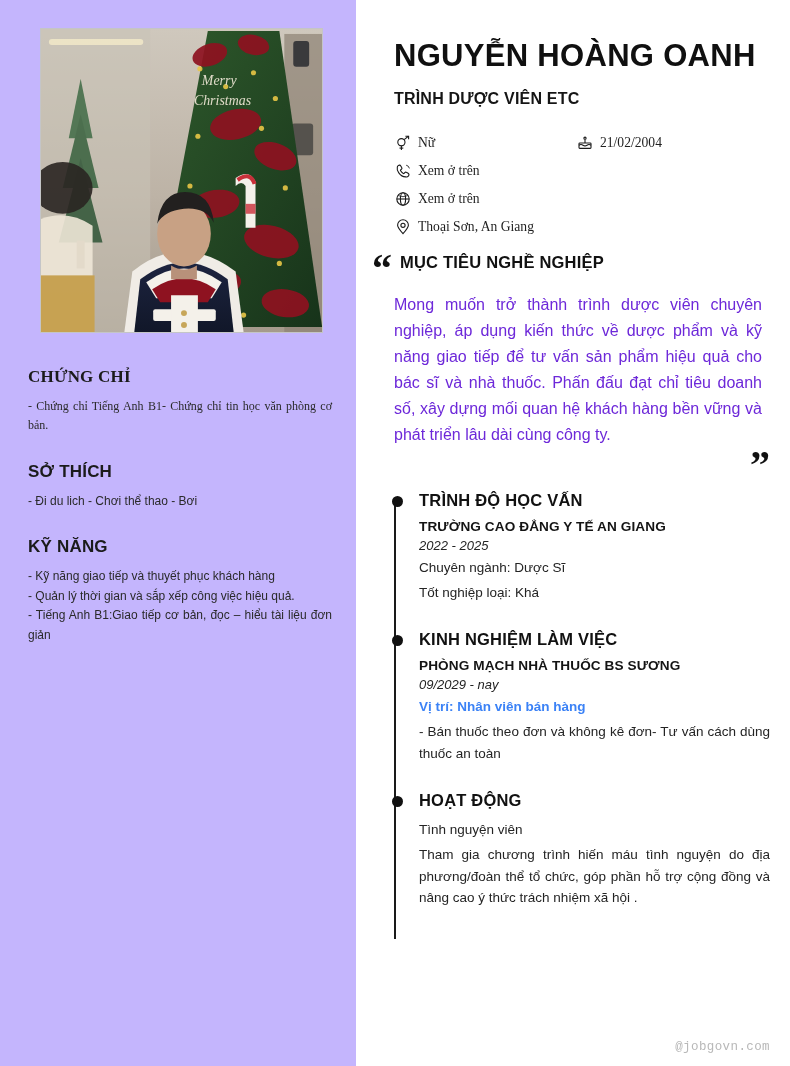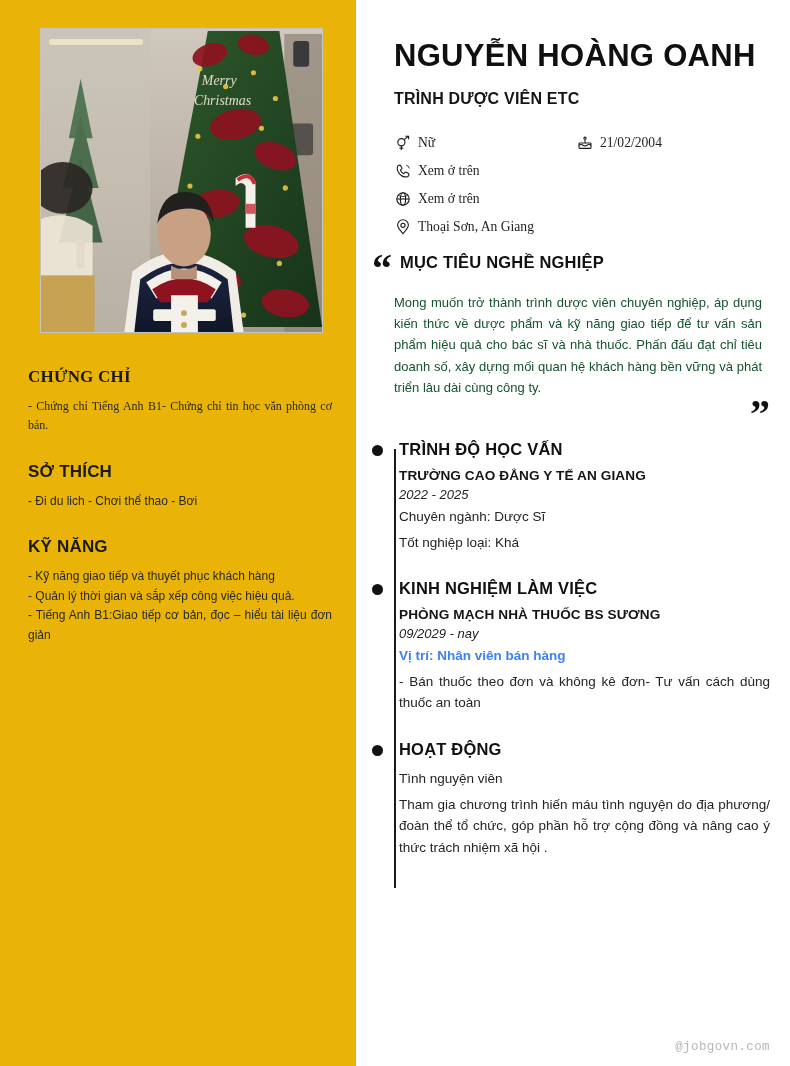--- a/index.html
+++ b/index.html
@@ -19,21 +19,21 @@
     overflow: hidden;
   }
 
   
   .sidebar {
     position: absolute;
     left: 0;
     top: 0;
     width: 356px;
     height: 1066px;
-    background: #eab308;
+    background: #c4b5fd;
     box-sizing: border-box;
     padding: 28px 24px 0 28px;
   }
   .photo-frame {
     width: 283px;
     height: 305px;
     margin: 0 0 0 12px;
     border: 1px solid #c4c5c7;
     box-sizing: border-box;
     overflow: hidden;
@@ -136,41 +136,41 @@
   }
   .obj-title {
     font-size: 16.5px;
     font-weight: 700;
     letter-spacing: 0.2px;
     color: #111;
     text-transform: uppercase;
     margin: 0;
   }
   .obj-text {
-    font-size: 13px;
+    font-size: 16px;
     line-height: 1.63;
-    color: #14532d;
+    color: #6d28d9;
     text-align: justify;
     margin: 8px 8px 0 0;
   }
   .quote-close {
     font-family: "Liberation Serif", serif;
     font-size: 40px;
     font-weight: 700;
     line-height: 0.7;
     color: #111;
     text-align: right;
     margin-top: 2px;
   }
 
   
   .timeline {
     position: relative;
     margin-top: 12px;
-    padding-left: 5px;
+    padding-left: 25px;
     padding-bottom: 30px;
   }
   .timeline:before {
     content: "";
     position: absolute;
     left: 0px;
     top: 9px;
     bottom: 0;
     width: 2px;
     background: #1a1a1a;

